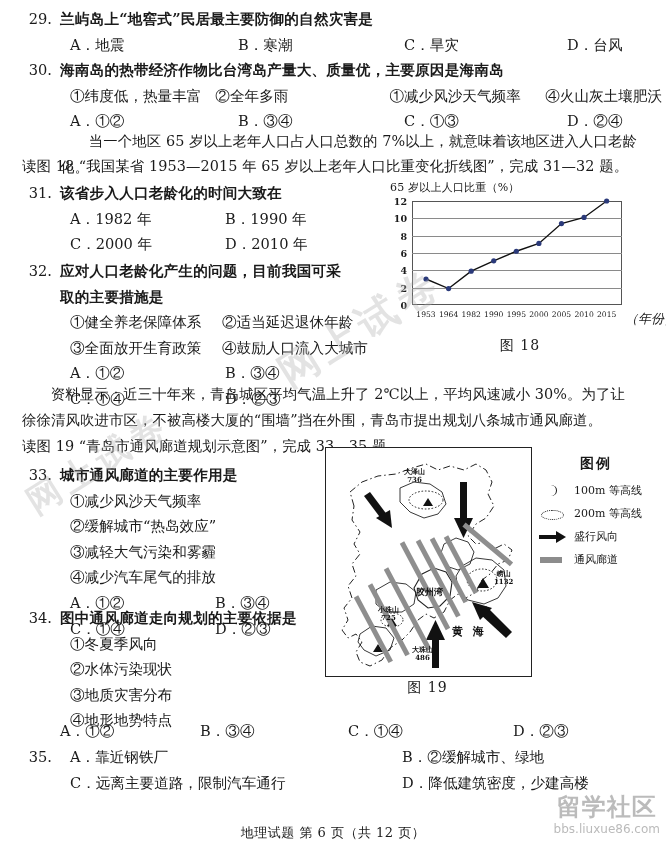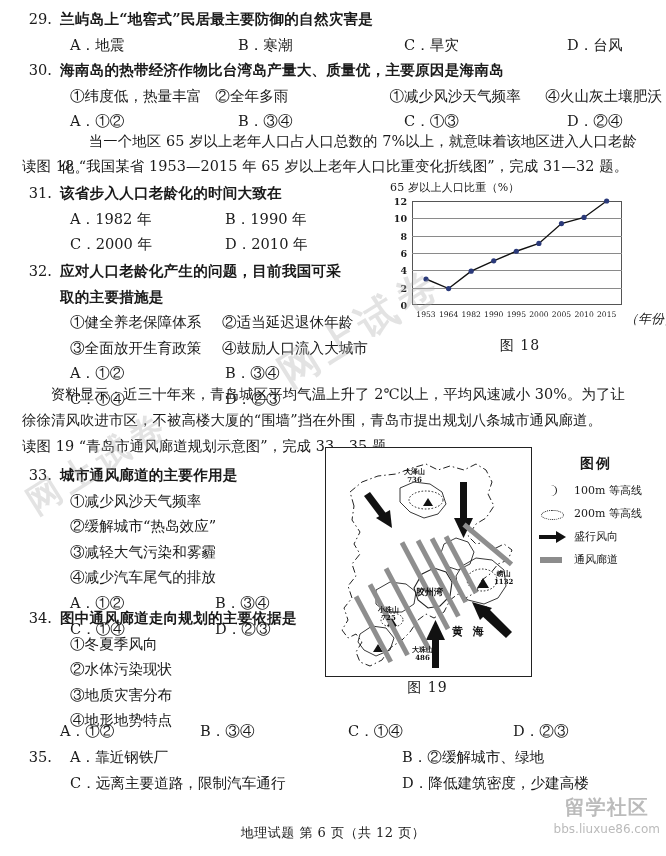--- a/index.html
+++ b/index.html
@@ -260,21 +260,21 @@
   
   .wm-logo {
     position: absolute;
     right: 6px;
     top: 792px;
     text-align: center;
     color: rgba(130,130,130,.55);
     pointer-events: none;
   }
   .wm-logo .wm-big {
-    font-size: 20px;
+    font-size: 24px;
     font-weight: bold;
     letter-spacing: 1px;
     color: rgba(120,120,120,.5);
     display: block;
     line-height: 30px;
   }
   .wm-logo .wm-url {
     font-size: 12px;
     color: rgba(140,140,140,.6);
     display: block;

